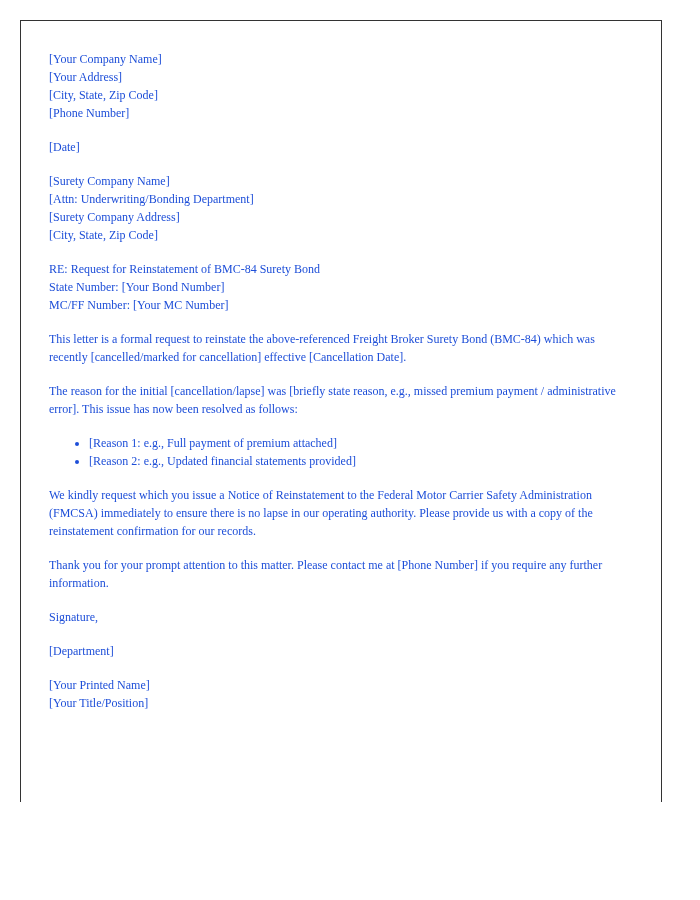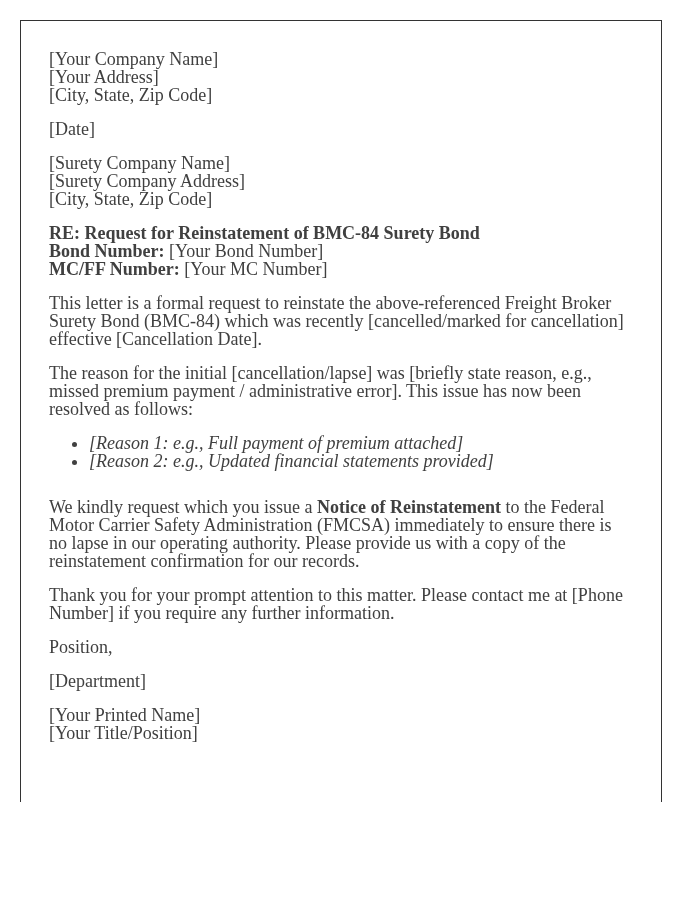--- a/index.html
+++ b/index.html
@@ -10,71 +10,73 @@
       width: 640px; height: 781px;
       border-left: 1px solid #333333;
       border-right: 1px solid #333333;
       border-top: 1px solid #333333;
       overflow: hidden;
       box-sizing: content-box;
     }
     .letter {
       padding: 29px 28px 0 28px;
       font-family: "Liberation Serif", "DejaVu Serif", serif;
-      font-size: 18px;
+      font-size: 12px;
       line-height: 18px;
-      color: #404040;
+      color: #1d4ed8;
     }
     .letter p { margin: 0 0 16px 0; }
     .letter .line { display: block; }
-    .letter b { font-weight: bold; margin-top: 31px; }
-    .letter ul { margin: 0 0 28px 0; padding-left: 40px; font-style: italic; }
+    .letter b { font-weight: normal; margin-top: 31px; }
+    .letter ul { margin: 0 0 16px 0; padding-left: 40px; }
     .letter li { margin: 0; }
   </style>
 </head>
 <body>
 
 <div class="page">
   <div class="letter">
 
     <p>
       <span class="line">[Your Company Name]</span>
       <span class="line">[Your Address]</span>
       <span class="line">[City, State, Zip Code]</span>
+      <span class="line">[Phone Number]</span>
     </p>
 
     <p>[Date]</p>
 
     <p>
       <span class="line">[Surety Company Name]</span>
+      <span class="line">[Attn: Underwriting/Bonding Department]</span>
       <span class="line">[Surety Company Address]</span>
       <span class="line">[City, State, Zip Code]</span>
     </p>
 
     <p>
       <span class="line"><b>RE: Request for Reinstatement of BMC-84 Surety Bond</b></span>
-      <span class="line"><b>Bond Number:</b><span> [Your Bond Number]</span></span>
+      <span class="line"><b>State Number:</b><span> [Your Bond Number]</span></span>
       <span class="line"><b>MC/FF Number:</b><span> [Your MC Number]</span></span>
     </p>
 
 
     <p>This letter is a formal request to reinstate the above-referenced Freight Broker Surety Bond (BMC-84) which was recently [cancelled/marked for cancellation] effective [Cancellation Date].</p>
 
     <p>The reason for the initial [cancellation/lapse] was [briefly state reason, e.g., missed premium payment / administrative error]. This issue has now been resolved as follows:</p>
 
     <ul>
       <li>[Reason 1: e.g., Full payment of premium attached]</li>
       <li>[Reason 2: e.g., Updated financial statements provided]</li>
     </ul>
 
     <p><span>We kindly request which you issue a </span><b>Notice of Reinstatement</b><span> to the Federal Motor Carrier Safety Administration (FMCSA) immediately to ensure there is no lapse in our operating authority. Please provide us with a copy of the reinstatement confirmation for our records.</span></p>
 
     <p>Thank you for your prompt attention to this matter. Please contact me at [Phone Number] if you require any further information.</p>
 
-    <p>Position,</p>
+    <p>Signature,</p>
 
     <p>[Department]</p>
 
     <p>
       <span class="line">[Your Printed Name]</span>
       <span class="line">[Your Title/Position]</span>
     </p>
 
   </div>
 </div>

